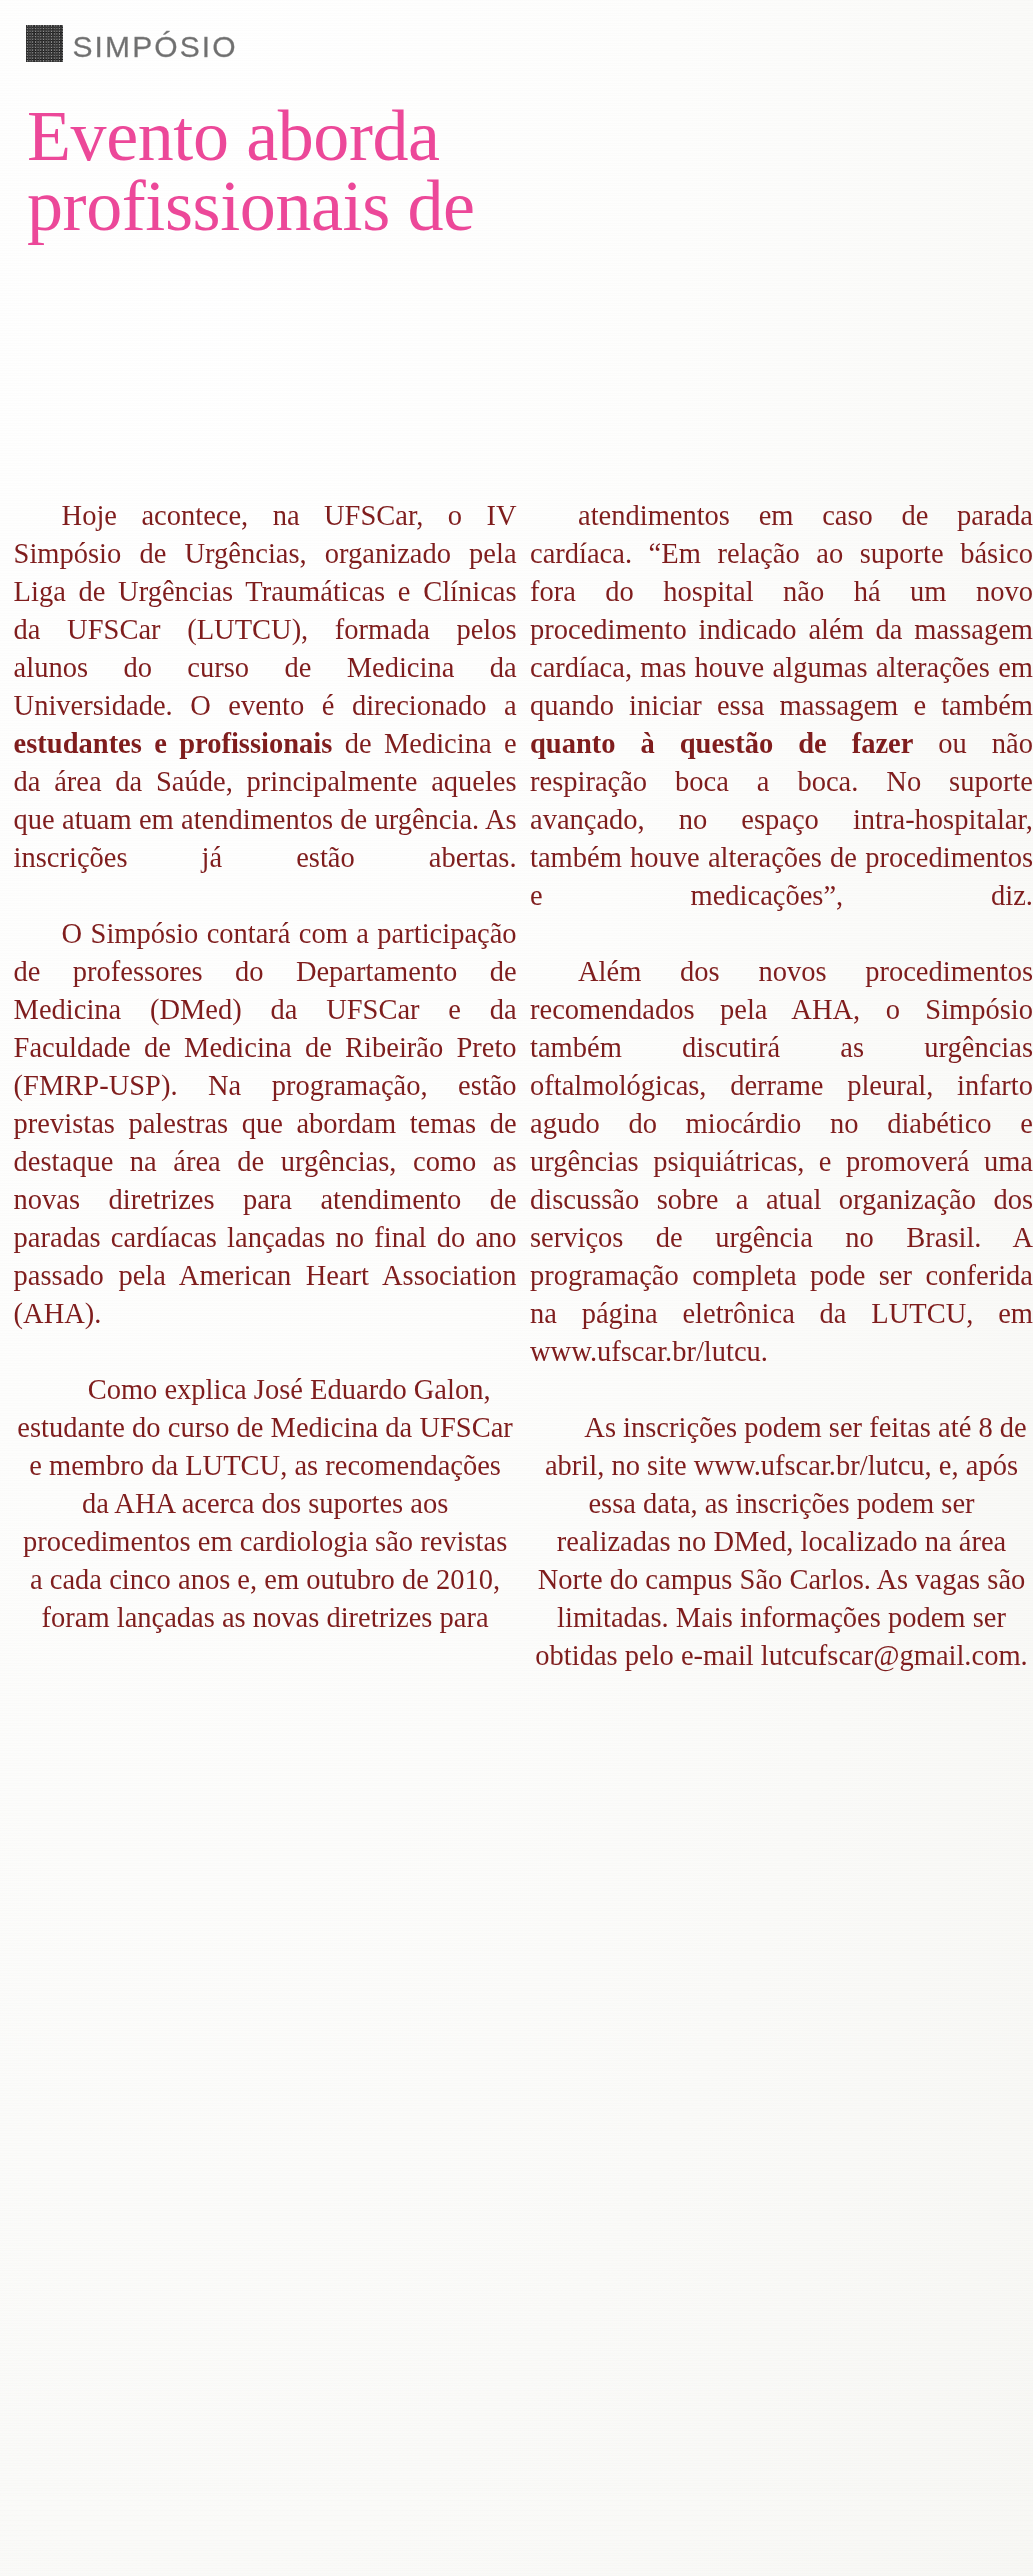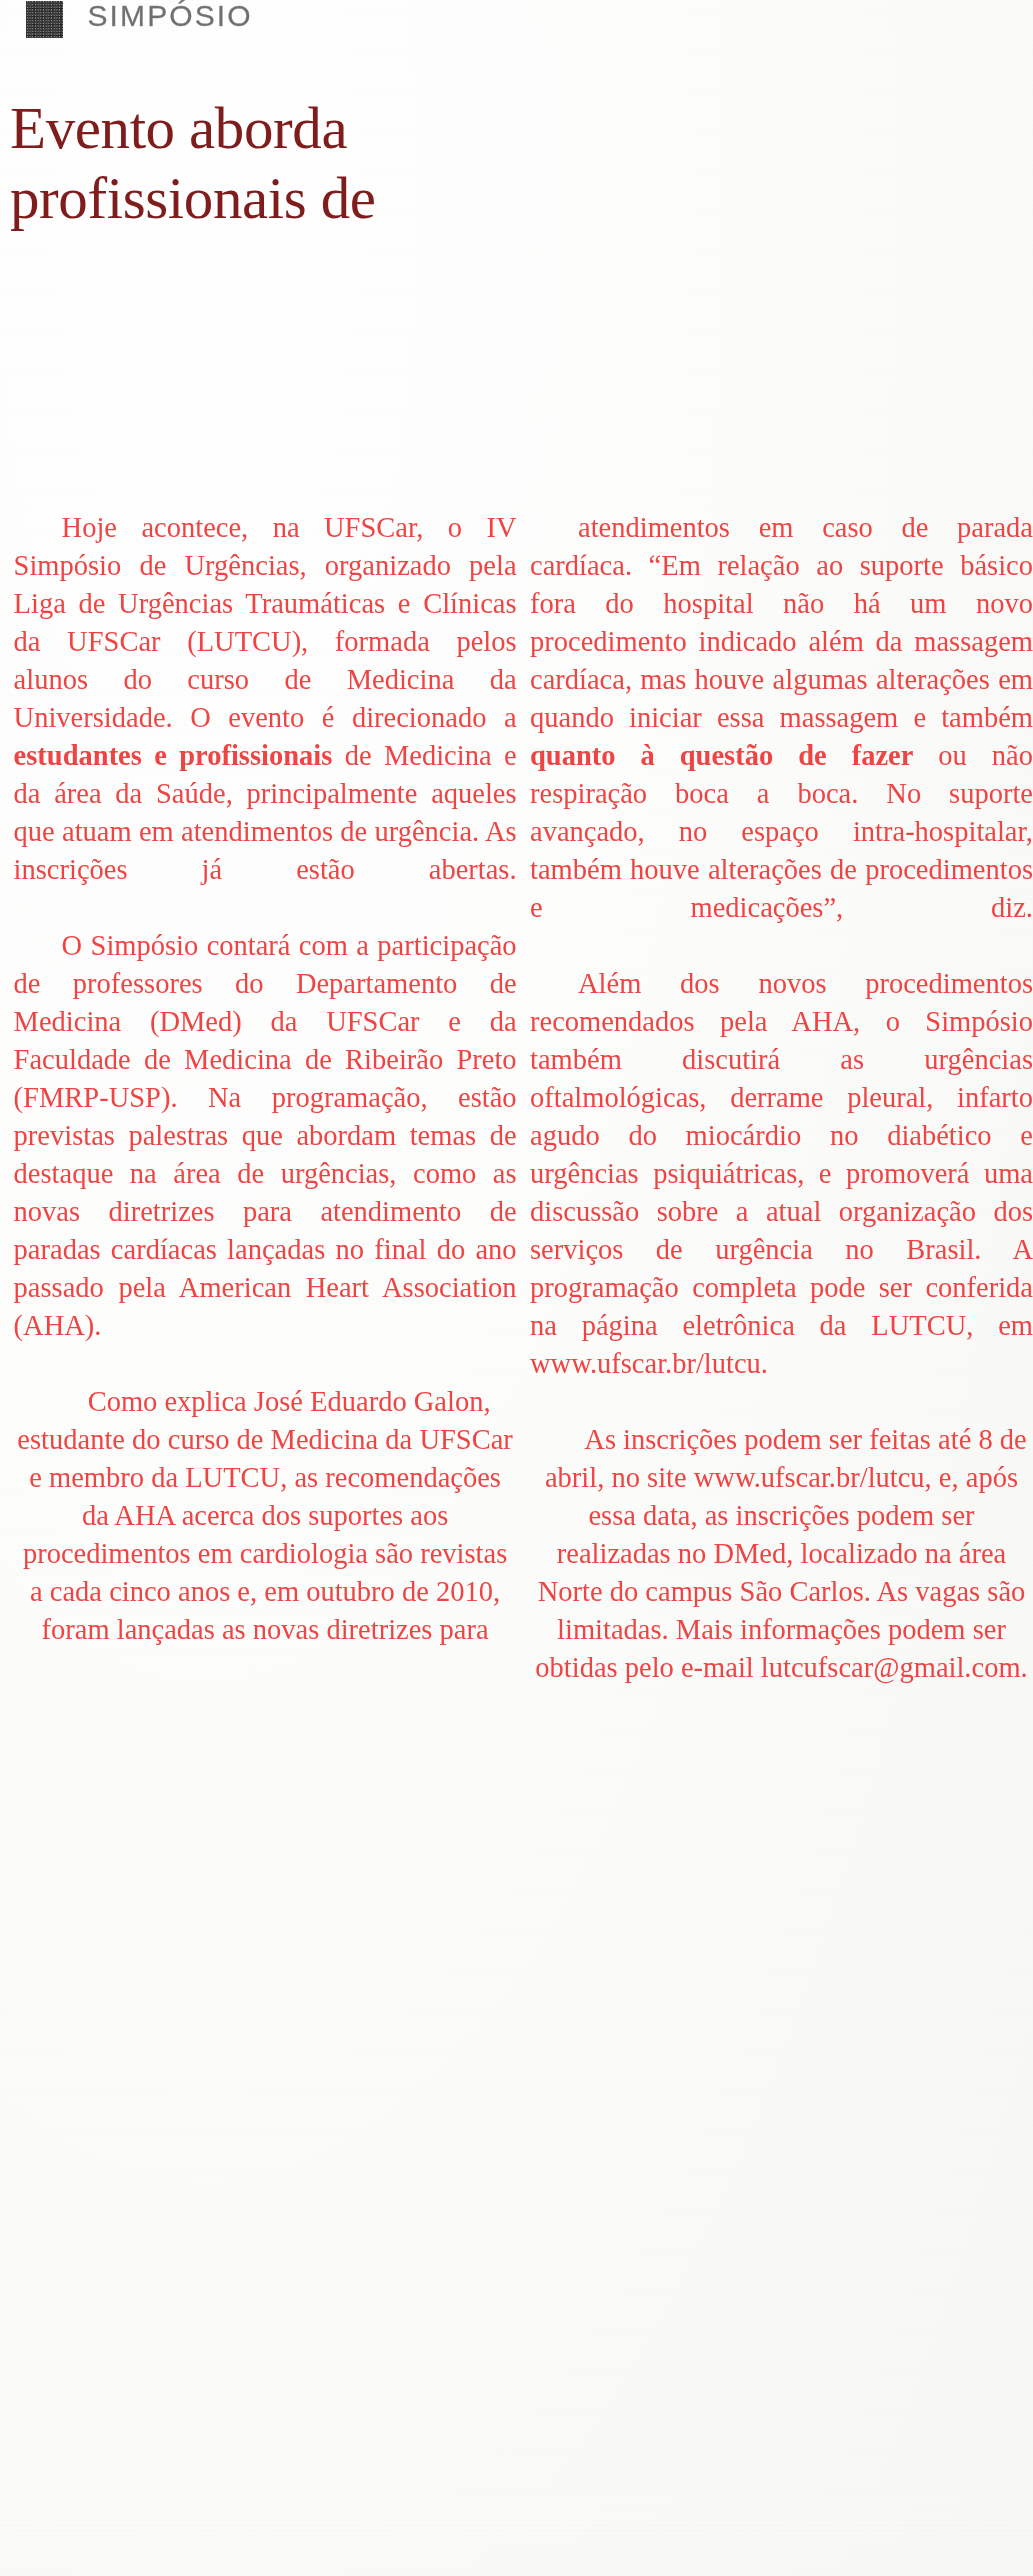--- a/index.html
+++ b/index.html
@@ -35,24 +35,24 @@
 
   .sheet {
     position: relative;
     padding: 0;
   }
 
   
   .kicker {
     position: absolute;
     left: 25.5px;
-    top: 1px;
+    top: 23px;
     display: flex;
-    align-items: flex-start;
-    gap: 25px;
+    align-items: flex-end;
+    gap: 10px;
     height: 39px;
   }
   .kicker-mark {
     width: 37px;
     height: 37px;
     background-color: #8b8b8b;
     background-image:
       repeating-linear-gradient(45deg, rgba(0,0,0,0.85) 0 1.4px, rgba(255,255,255,0) 1.4px 2.7px),
       repeating-linear-gradient(-45deg, rgba(0,0,0,0.85) 0 1.4px, rgba(255,255,255,0) 1.4px 2.7px);
     background-size: 2.7px 2.7px, 2.7px 2.7px;
@@ -64,49 +64,49 @@
     letter-spacing: 2.1px;
     font-weight: 400;
     color: #6f6f6f;
     line-height: 1;
     -webkit-text-stroke: 0.3px #8a8a8a;
   }
 
   
   .headline {
     position: absolute;
-    left: 10px;
+    left: 27px;
     top: 53px;
     width: 901px;
     font-family: "Liberation Serif", "DejaVu Serif", serif;
     font-weight: 400;
-    font-size: 59px;
+    font-size: 72px;
     line-height: 70px;
     letter-spacing: -0.4px;
-    color: #7f1d1d;
+    color: #ec4899;
   }
   .headline .hl-line { display: block; white-space: nowrap; }
   .headline .hl-line + .hl-line { margin-top: 0px; }
 
   
   .cols {
     position: absolute;
     left: 0;
     top: 497px;
     width: 1033px;
   }
   .col {
     position: absolute;
-    top: 12px;
+    top: 0;
     width: 503px;
     font-size: 28.5px;
     line-height: 38px;
     text-align: justify;
     text-justify: inter-word;
-    color: #ef4444;
+    color: #7f1d1d;
     hyphens: manual;
   }
   .col-left  { left: 13.6px; }
   .col-right { left: 530px; }
 
   .col p {
     margin: 0;
     text-indent: 48px;
     text-align: justify;
   }

